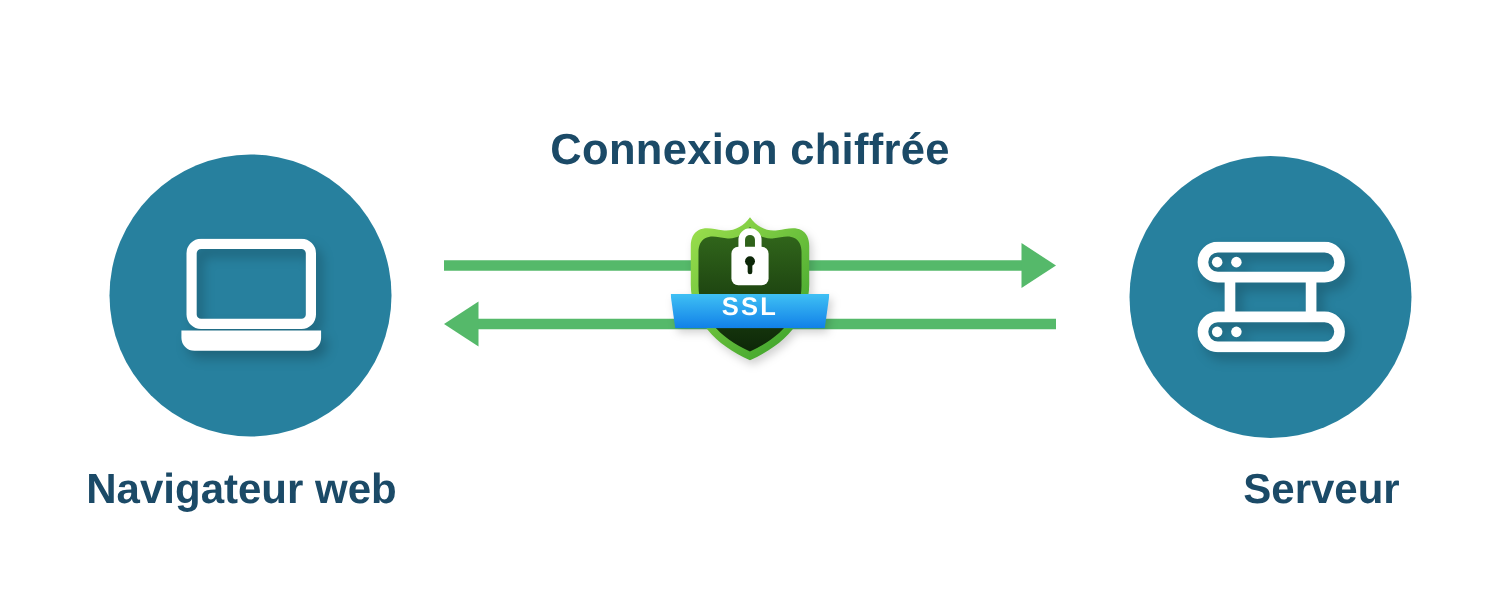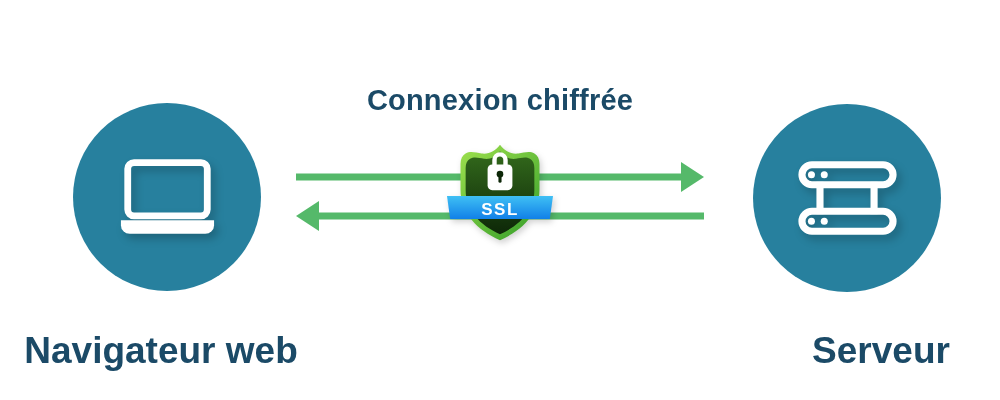--- a/index.html
+++ b/index.html
@@ -39,24 +39,23 @@
   .node-circle.browser { left: 73px; top: 103px; }
   .node-circle.server  { left: 753px; top: 104px; }
 
   .node-icon { filter: drop-shadow(4px 5px 4px rgba(0,0,0,0.22)); }
 
   .node-label {
     position: absolute;
     top: 310px;
     transform: translateX(-50%);
     white-space: nowrap;
-    font-size: 37px;
+    font-size: 28px;
     font-weight: bold;
     color: var(--label-text, #1b4a67);
-    margin-top: 20px;
   }
   .node-label.browser { left: 161px; }
   .node-label.server  { left: 881px; }
 
   
   .arrows {
     position: absolute;
     left: 290px; top: 155px;
     width: 420px; height: 90px;
   }
@@ -75,21 +74,21 @@
     left: 7px; top: 0;
     width: 92px; height: 101px;
   }
   .ribbon {
     position: absolute;
     left: 0; top: 54px;
     width: 106px; height: 23px;
     background: linear-gradient(180deg, var(--ribbon-blue-light, #3fc0f4) 0%, var(--ribbon-blue-dark, #1180e8) 100%);
     clip-path: polygon(0 0, 100% 0, 97% 100%, 3% 100%);
     display: flex;
-    align-items: flex-end;
+    align-items: flex-start;
     justify-content: center;
   }
   .ribbon-text {
     color: var(--badge-text, #ffffff);
     font-size: 17px;
     font-weight: bold;
     letter-spacing: 1.5px;
     line-height: 1;
     padding-bottom: 1px;
   }

